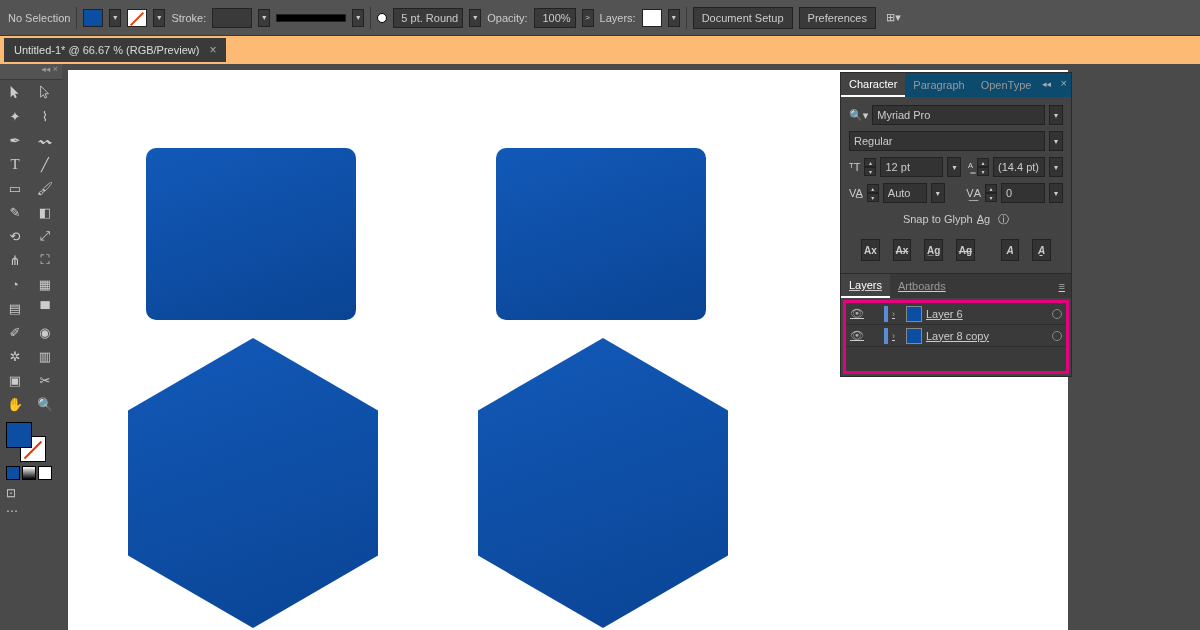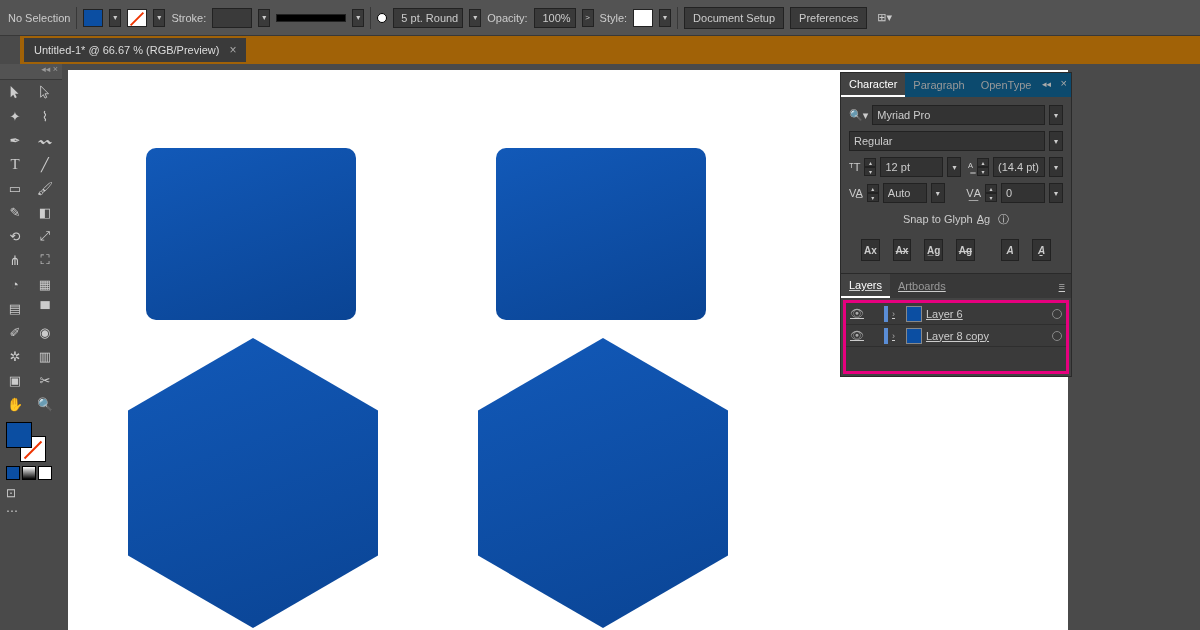--- a/index.html
+++ b/index.html
@@ -12,21 +12,21 @@
   .swatch.blue { background: #0b4ea2; }
   .swatch.nofill { background: #fff; position: relative; }
   .swatch.nofill::after { content: ""; position: absolute; left: 0; top: 50%; width: 100%; height: 2px; background: #e30; transform: rotate(-45deg); transform-origin: center; }
   .dd-arrow { width: 12px; height: 18px; background: #3a3a3a; display: inline-flex; align-items: center; justify-content: center; font-size: 8px; color: #ccc; border: 1px solid #222; }
   .ctrl-input { background: #3a3a3a; border: 1px solid #222; color: #ccc; height: 20px; padding: 0 4px; font-size: 11px; text-align: right; }
   .ctrl-btn { background: #3a3a3a; border: 1px solid #222; color: #ccc; height: 22px; padding: 0 8px; font-size: 11px; cursor: pointer; }
   .divider { width: 1px; height: 22px; background: #383838; }
   .stroke-preview { width: 70px; height: 8px; background: linear-gradient(#000,#000); border: 1px solid #222; }
   
   
-  .tabbar { background: #a16207; height: 28px; display: flex; align-items: center; padding-left: 4px; margin-left: 20px; }
+  .tabbar { background: #fdba74; height: 28px; display: flex; align-items: center; padding-left: 4px; }
   .doctab { background: #3a3a3a; height: 24px; display: flex; align-items: center; padding: 0 10px; color: #ddd; font-size: 11px; gap: 10px; }
   .tab-close { color: #aaa; font-size: 12px; cursor: pointer; }
   
   
   .main { display: flex; height: calc(100% - 64px); }
   .tool-dbl { display: flex; width: 62px; flex-direction: column; }
   .tool-row { display: flex; }
   .tool { width: 30px; height: 24px; display: flex; align-items: center; justify-content: center; color: #ccc; cursor: pointer; font-size: 13px; }
   .tool svg { width: 14px; height: 14px; fill: #ccc; }
   .colorbox { padding: 6px; }
@@ -88,21 +88,21 @@
   <span class="dd-arrow">▾</span>
   <span class="stroke-preview"></span>
   <span class="dd-arrow">▾</span>
   <span class="divider"></span>
   <span style="width:10px;height:10px;border-radius:50%;background:#fff;border:1px solid #000"></span>
   <input class="ctrl-input" style="width: 70px;" value="5 pt. Round">
   <span class="dd-arrow">▾</span>
   <span class="ctrl-label">Opacity:</span>
   <input class="ctrl-input" style="width: 42px;" value="100%">
   <span class="dd-arrow">&gt;</span>
-  <span class="ctrl-label">Style:</span>
+  <span class="ctrl-label">Layers:</span>
   <span class="swatch" style="background:#fff"></span>
     <span class="dd-arrow">▾</span>
   <span class="divider"></span>
   <button class="ctrl-btn">Document Setup</button>
   <button class="ctrl-btn">Preferences</button>
   <span style="margin-left:4px;color:#ccc">⊞▾</span>
 </div>
 
 <div class="tabbar">
   <div class="doctab">

